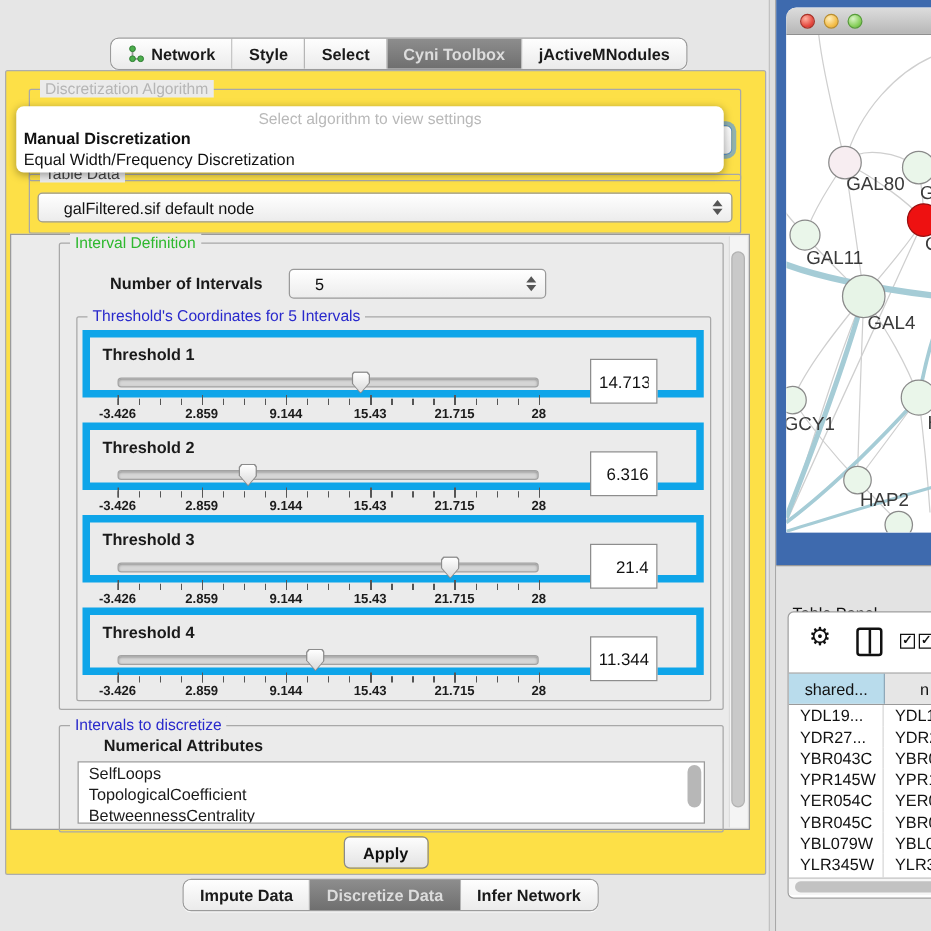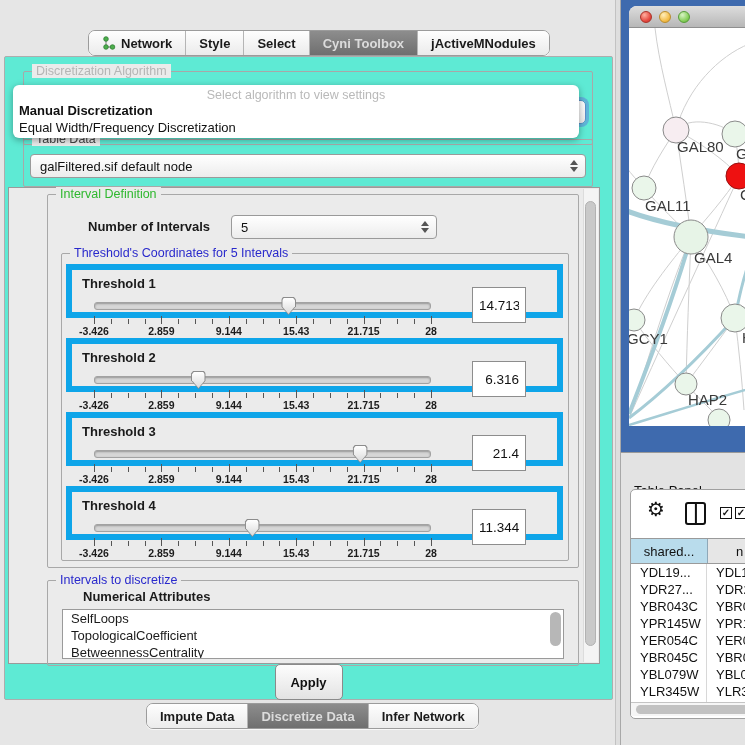--- a/index.html
+++ b/index.html
@@ -13,30 +13,30 @@
   .float-icon{position:absolute;right:30px;top:6px;width:9px;height:9px;border:1.6px solid #222;border-radius:1px;}
   .close-icon{position:absolute;right:8px;top:2px;font-size:14px;font-weight:bold;color:#111;}
 
   .seg-tabs{position:absolute;display:flex;border:1px solid #9b9b9b;border-radius:7px;overflow:hidden;background:#fff;height:24px;box-shadow:0 1px 0 rgba(255,255,255,.7);}
   .seg{display:flex;align-items:center;justify-content:center;gap:5px;padding:0 13px;font-size:13px;font-weight:600;color:#1a1a1a;background:linear-gradient(#fefefe,#ebebeb);border-right:1px solid #b5b5b5;white-space:nowrap;}
   .seg:last-child{border-right:none;}
   .seg.selected{background:linear-gradient(#8d8d8d,#6f6f6f);color:#dcdcdc;}
   .top-tabs{left:88px;top:30px;}
   .bottom-tabs{left:146px;top:703px;}
 
-  .cp-content{position:absolute;left:4px;top:56px;width:607px;height:642px;background:#5eead4;border:1px solid #adadad;border-radius:2px;}
+  .cp-content{position:absolute;left:4px;top:56px;width:607px;height:642px;background:#fde047;border:1px solid #adadad;border-radius:2px;}
 
   .group{position:absolute;border:1px solid #a8a8a8;border-radius:2px;}
   .legend{position:absolute;top:-8px;left:8px;background:#ebebeb;padding:0 4px;font-size:12.5px;}
   .legend.faded{color:#b5b5b5;}
   .legend.green{color:#2eb82e;}
   .legend.blue{color:#2929cc;}
   .legend.dark{color:#444;}
 
-  .combo{position:relative;border:1px solid #9a9a9a;border-radius:4px;background:linear-gradient(#ffffff,#ececec);height:24px;line-height:24px;padding-left:9px;font-size:13px;color:#111;box-sizing:border-box;}
+  .combo{position:relative;border:1px solid #9a9a9a;border-radius:4px;background:linear-gradient(#ffffff,#ececec);height:24px;line-height:24px;padding-left:20px;font-size:13px;color:#111;box-sizing:border-box;}
   .combo .steppers{position:absolute;right:7px;top:0;height:100%;display:flex;flex-direction:column;justify-content:center;gap:2px;}
   .tri-up{width:0;height:0;border-left:4px solid transparent;border-right:4px solid transparent;border-bottom:5px solid #555;}
   .tri-dn{width:0;height:0;border-left:4px solid transparent;border-right:4px solid transparent;border-top:5px solid #555;}
   .combo.focused{box-shadow:0 0 0 3px rgba(96,156,220,.7);border-color:#5a8fc8;border-radius:5px;}
 
   
   .popup{position:absolute;left:8px;top:28px;width:566px;height:53px;background:#fff;border-radius:6px;box-shadow:0 2px 7px rgba(0,0,0,.35);z-index:30;overflow:hidden;}
   .popup-placeholder{position:absolute;left:0;top:3px;width:100%;text-align:center;color:#b9b9b9;font-size:12.5px;}
   .popup-item{position:absolute;left:6px;font-size:13px;color:#111;white-space:nowrap;}
   .popup-item.b{font-weight:bold;}
@@ -64,21 +64,21 @@
   .tick-labels span{position:absolute;transform:translateX(-50%);font-size:10.5px;font-weight:700;color:#1c1c1c;white-space:nowrap;}
   .thr-value{position:absolute;left:400px;top:17px;width:54px;height:36px;border:1px solid #8d8d8d;background:#fff;font-family:"Liberation Sans",sans-serif;font-size:13.5px;text-align:right;padding:0 6px;box-sizing:border-box;color:#111;}
 
   .attr-group{left:38px;top:392px;width:530px;height:84px;}
   .attr-sub{position:absolute;left:10px;top:8px;font-weight:bold;font-size:13px;padding-left:25px;}
   .listbox{position:absolute;left:14px;top:28px;width:502px;height:50px;background:#fff;border:1px solid #9a9a9a;overflow:hidden;box-sizing:border-box;}
   .list-item{font-size:13px;line-height:17px;padding-left:8px;white-space:nowrap;}
   .list-scroll{position:absolute;right:2px;top:2px;width:11px;height:34px;background:#b7b7b7;border-radius:6px;}
 
   .apply-row{position:absolute;left:0;top:610px;width:100%;height:30px;display:flex;align-items:center;justify-content:center;}
-  .apply-btn{width:68px;height:36px;border:1px solid #8a8a8a;border-radius:5px;background:linear-gradient(#fdfdfd,#e3e3e3);font-family:"Liberation Sans",sans-serif;font-size:13px;font-weight:600;color:#111;}
+  .apply-btn{width:68px;height:26px;border:1px solid #8a8a8a;border-radius:5px;background:linear-gradient(#fdfdfd,#e3e3e3);font-family:"Liberation Sans",sans-serif;font-size:13px;font-weight:600;color:#111;}
 
   
   .splitter{position:absolute;left:615px;top:0;width:6px;height:745px;background:#dedede;border-left:1px solid #c2c2c2;border-right:1px solid #a8a8a8;box-sizing:border-box;}
   .desktop{position:absolute;left:621px;top:0;width:124px;height:452px;background:#3e6aae;overflow:hidden;text-align:right;}
   .net-window{position:absolute;left:8px;top:6px;width:130px;height:420px;border-radius:8px 0 0 0;overflow:hidden;background:#fff;}
   .net-titlebar{position:absolute;left:0;top:0;width:100%;height:22px;background:linear-gradient(#dddddd,#b7b7b7);border-bottom:1px solid #8f8f8f;box-sizing:border-box;}
   .tl{position:absolute;top:5px;width:12px;height:12px;border-radius:50%;box-sizing:border-box;}
   .tl.red{left:11px;background:radial-gradient(circle at 35% 30%,#ffb0a0,#e4463d 65%,#c23830);border:1px solid #a83228;}
   .tl.yellow{left:30px;background:radial-gradient(circle at 35% 30%,#ffeebc,#f3bc47 65%,#d99f34);border:1px solid #b98d2e;}
   .tl.green{left:49px;background:radial-gradient(circle at 35% 30%,#d8f3c4,#84ce57 65%,#5ba23e);border:1px solid #579c3a;}

